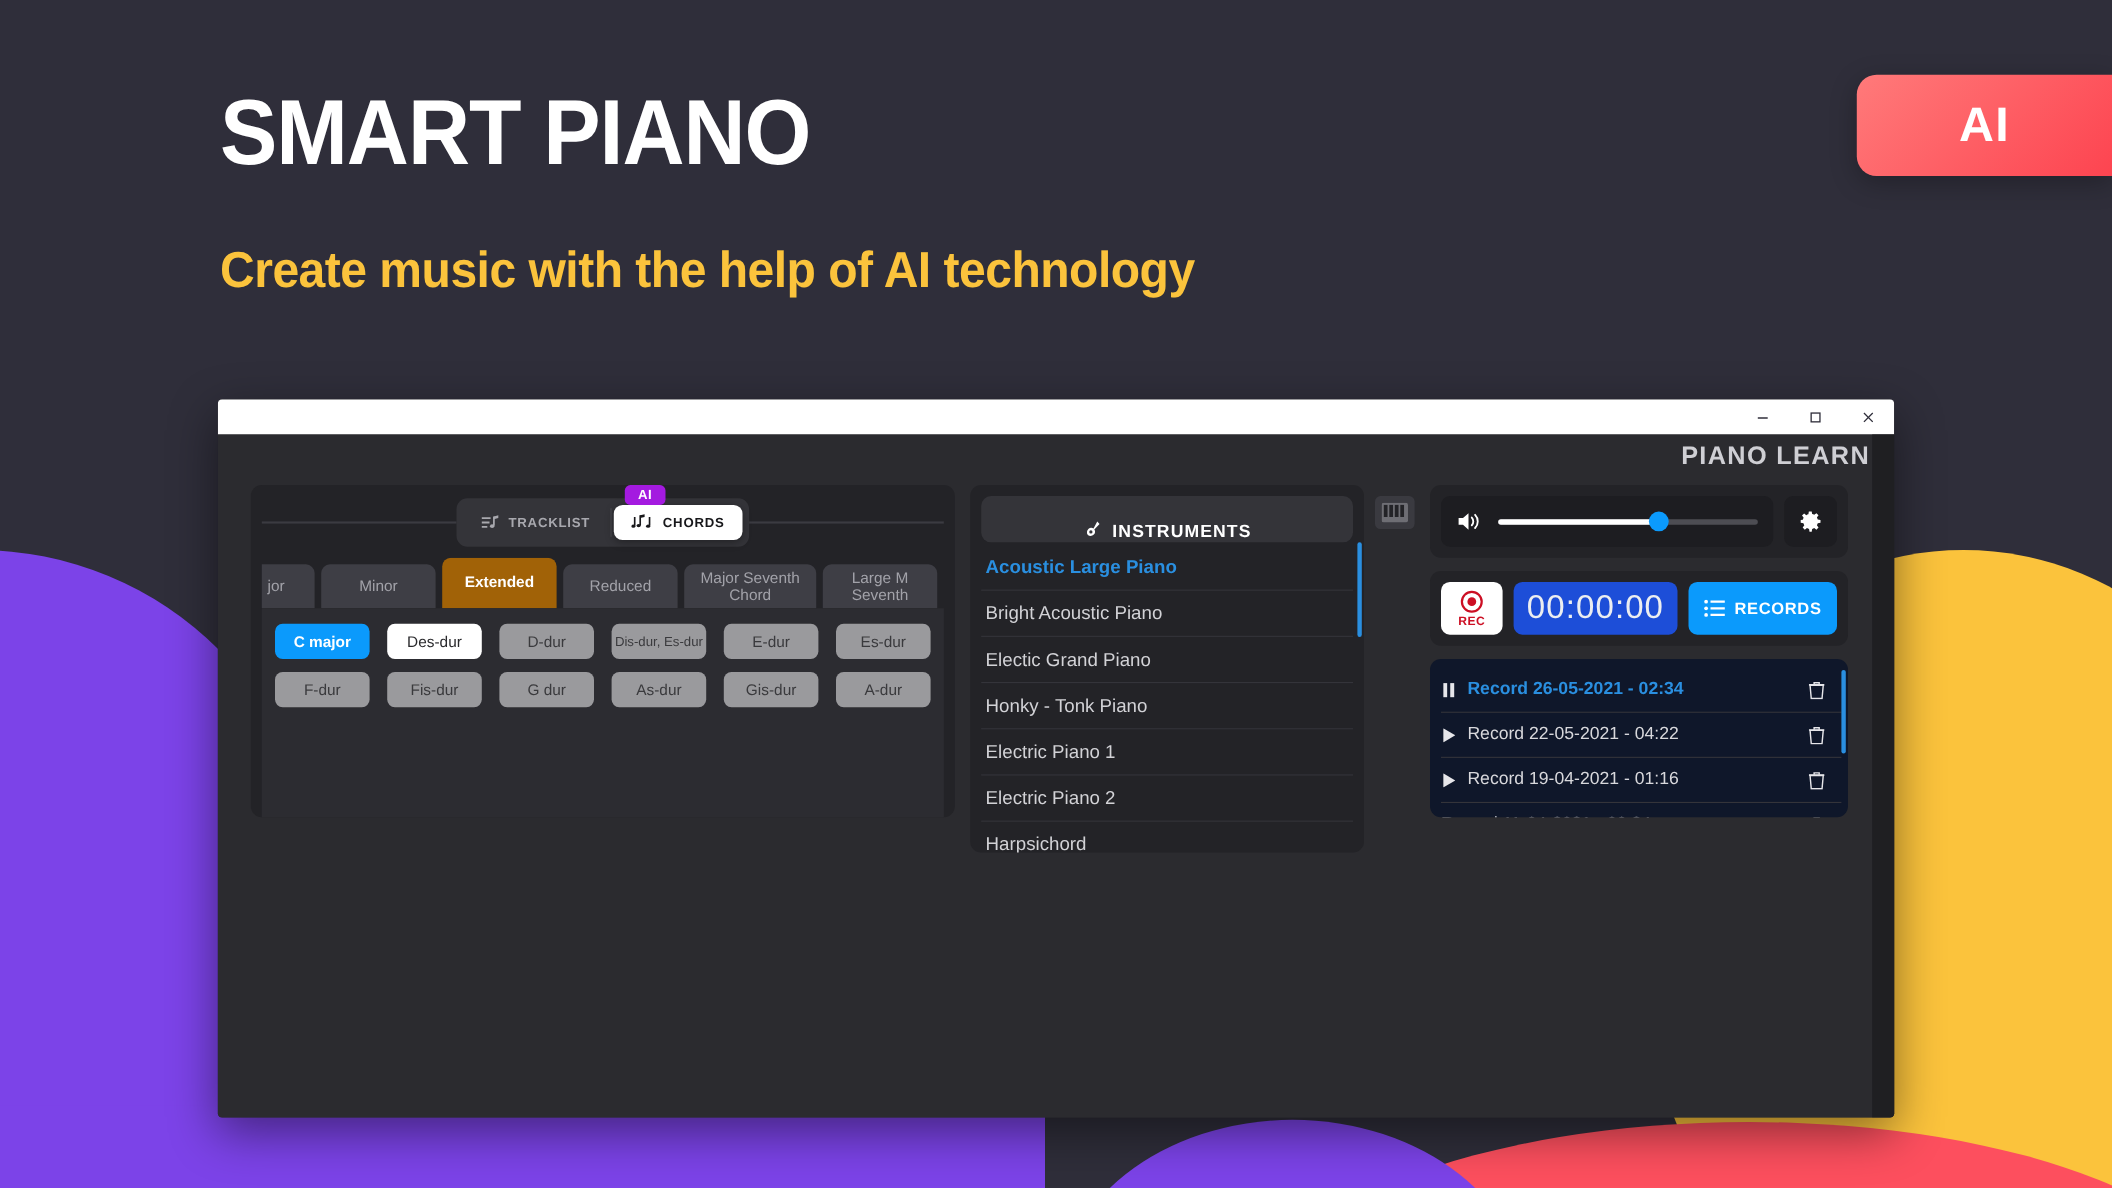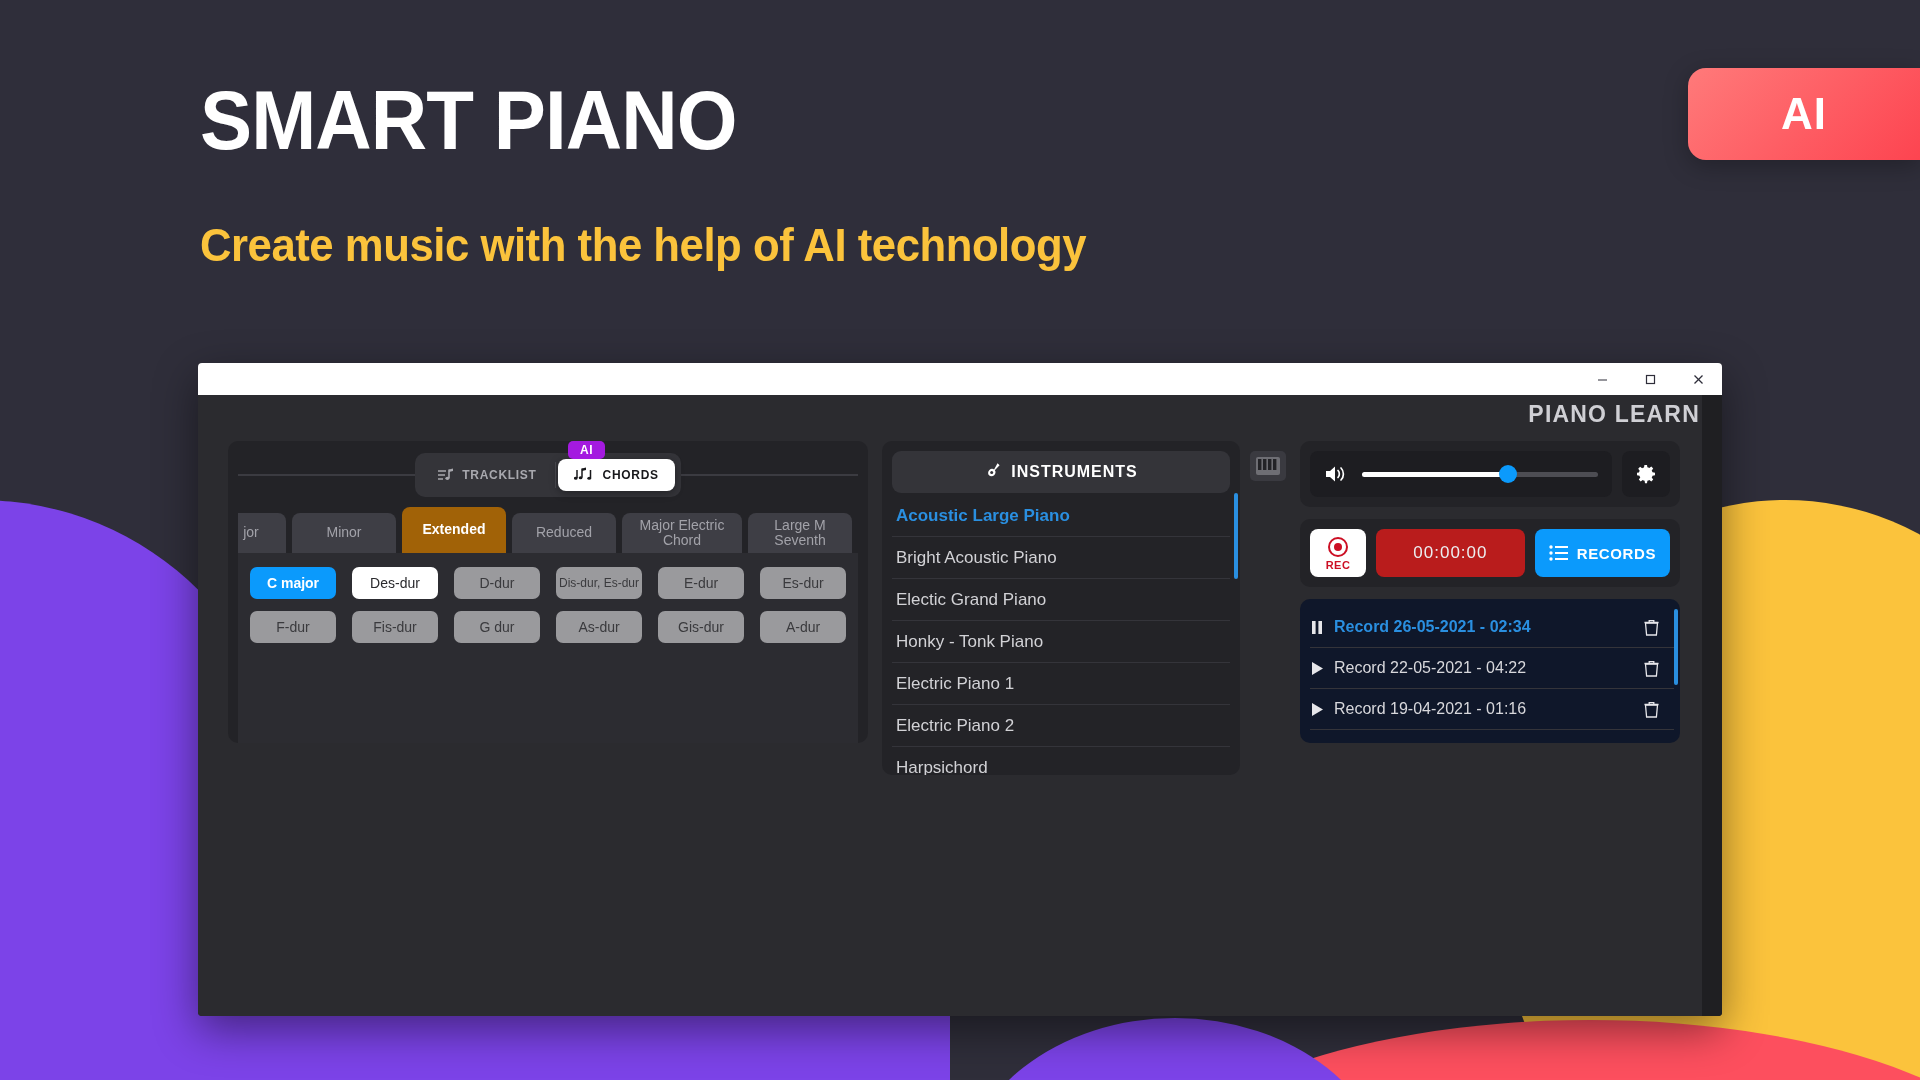--- a/index.html
+++ b/index.html
@@ -118,21 +118,21 @@
   .chord-btn.small { font-size: 12px; }
 
   
   #instruments-col { display: flex; gap: 10px; align-items: flex-start; }
   #instruments-panel {
     width: 358px; background: #232327; border-radius: 10px; padding: 10px;
     height: 334px; position: relative; overflow: hidden;
   }
   #instruments-head {
     height: 42px; background: #343439; border-radius: 9px;
-    display: flex; align-items: center; justify-content: center; gap: 10px;
+    display: flex; align-items: flex-end; justify-content: center; gap: 10px;
     font-size: 16px; font-weight: bold; color: #fff; letter-spacing: 1px;
   }
   #instruments-list { margin-top: 2px; position: relative; }
   .inst-item {
     height: 42px; display: flex; align-items: center;
     font-size: 17px; color: #d2d2d6; border-bottom: 1px solid #34343a;
     padding-left: 4px;
   }
   .inst-item.active { color: #2a8fe0; font-weight: bold; }
   #inst-scroll { position: absolute; right: 2px; top: 52px; width: 4px; height: 86px; background: #2a8fe0; border-radius: 2px; }
@@ -146,21 +146,21 @@
   #vol-card { background: #232327; border-radius: 10px; padding: 10px; display: flex; gap: 10px; align-items: center; }
   #vol-inner { flex: 1; background: #1d1d21; border-radius: 8px; height: 46px; display: flex; align-items: center; gap: 12px; padding: 0 14px; }
   #vol-track { flex: 1; height: 5px; background: #4d4d53; border-radius: 3px; position: relative; }
   #vol-fill { position: absolute; left: 0; top: 0; height: 5px; width: 62%; background: #fff; border-radius: 3px; }
   #vol-knob { position: absolute; left: 62%; top: 50%; width: 18px; height: 18px; margin: -9px 0 0 -9px; border-radius: 50%; background: #0b9afc; }
   #gear-btn { width: 48px; height: 46px; background: #1d1d21; border-radius: 8px; display: flex; align-items: center; justify-content: center; }
 
   #rec-card { background: #232327; border-radius: 10px; padding: 10px; display: flex; gap: 10px; align-items: center; }
   #rec-btn { width: 56px; height: 48px; background: #fff; border-radius: 8px; display: flex; flex-direction: column; align-items: center; justify-content: center; gap: 1px; }
   #rec-label { font-size: 11px; font-weight: bold; color: #cc0f24; letter-spacing: .5px; }
-  #timer { flex: 1; height: 48px; background: #b91c1c; border-radius: 8px; display: flex; align-items: center; justify-content: center; color: #eceef0; font-size: 17px; letter-spacing: 1px; }
+  #timer { flex: 1; height: 48px; background: #1d4ed8; border-radius: 8px; display: flex; align-items: center; justify-content: center; color: #eceef0; font-size: 30px; letter-spacing: 1px; }
   #records-btn { height: 48px; background: #0b9afc; border-radius: 8px; display: flex; align-items: center; gap: 8px; padding: 0 14px; color: #fff; font-size: 15px; font-weight: bold; letter-spacing: .6px; }
 
   #records-card { background: #0f172a; border-radius: 10px; padding: 8px 6px 0 10px; height: 190px; overflow: hidden; position: relative; }
   .rec-row { height: 41px; display: flex; align-items: center; gap: 10px; border-bottom: 1px solid #34343a; padding-right: 14px; }
   .rec-name { flex: 1; font-size: 16px; color: #d8d8dc; white-space: nowrap; }
   .rec-row.active .rec-name { color: #2a8fe0; font-weight: bold; }
   .rec-ico { width: 14px; color: #e6e6ea; font-size: 13px; display: flex; align-items: center; justify-content: center; }
   .trash { width: 18px; color: #e6e6ea; display: flex; align-items: center; justify-content: center; }
   #rec-scroll { position: absolute; right: 2px; top: 10px; width: 4px; height: 76px; background: #2a8fe0; border-radius: 2px; }
 
@@ -272,21 +272,21 @@
             <div class="ctab" style="width:104px;">
                 <span>Minor</span>
               </div>
             <div class="ctab active" style="width:104px;">
                 <span>Extended</span>
               </div>
             <div class="ctab" style="width:104px;">
                 <span>Reduced</span>
               </div>
             <div class="ctab" style="width:120px;">
-                <span>Major Electric Chord</span>
+                <span>Major Seventh Chord</span>
               </div>
             <div class="ctab" style="width:104px;">
                 <span>Large M Seventh</span>
               </div>
           </div>
 
           <div id="chords-area">
             <div class="chord-row">
               <div class="chord-btn sel">C major</div>
               <div class="chord-btn white">Des-dur</div>

